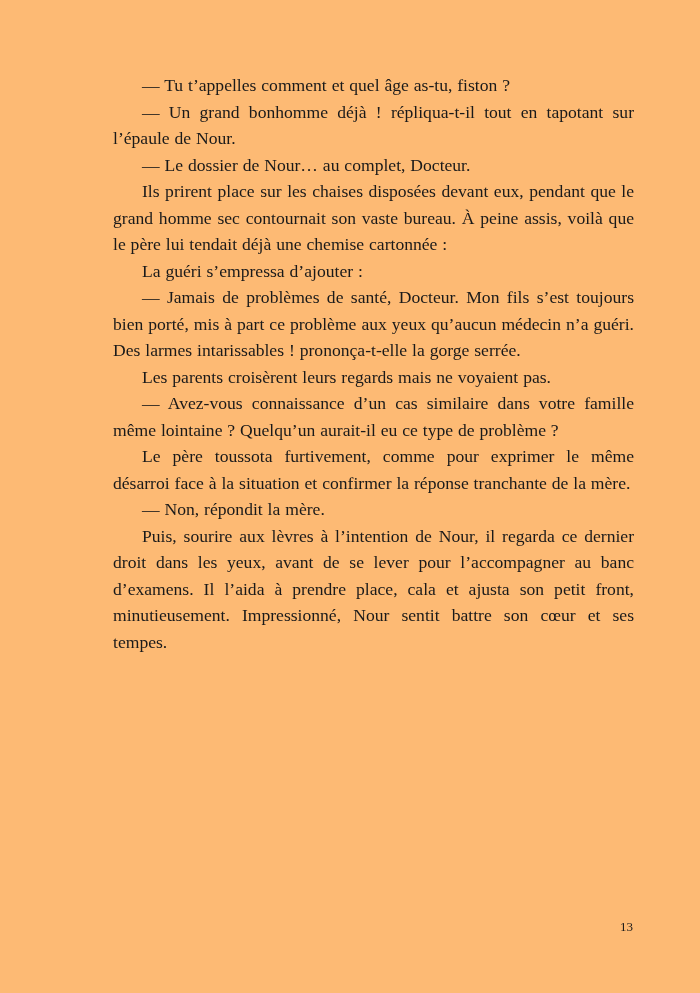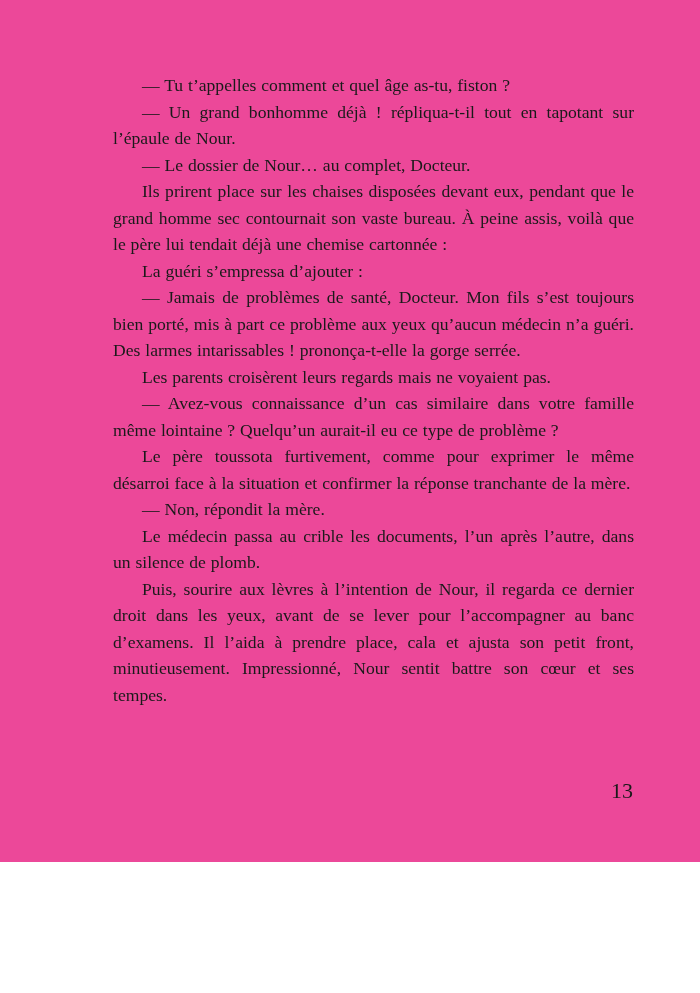--- a/index.html
+++ b/index.html
@@ -9,58 +9,57 @@
   body {
     width: 700px;
     height: 993px;
     background: #ffffff;
     font-family: "Liberation Serif", serif;
     color: #1a1a1a;
   }
   .page {
     position: relative;
     width: 700px;
-    height: 862px;
-    background: #ec4899;
+    height: 993px;
+    background: #fdba74;
     overflow: hidden;
   }
   .text-block {
     position: absolute;
     left: 113px;
     top: 72px;
     width: 521px;
   }
   .para {
     margin: 0;
     font-size: 17.6px;
     line-height: 26.5px;
     text-align: justify;
     text-indent: 29px;
     word-spacing: 0.5px;
   }
   .page-number {
     position: absolute;
     right: 67px;
     bottom: 58px;
-    font-size: 22px;
+    font-size: 13px;
     color: #1a1a1a;
   }
 </style>
 </head>
 <body>
 
 <div class="page">
   <div class="text-block">
       <p class="para">— Tu t’appelles comment et quel âge as-tu, fiston ?</p>
       <p class="para">— Un grand bonhomme déjà ! répliqua-t-il tout en tapotant sur l’épaule de Nour.</p>
       <p class="para">— Le dossier de Nour… au complet, Docteur.</p>
       <p class="para">Ils prirent place sur les chaises disposées devant eux, pendant que le grand homme sec contournait son vaste bureau. À peine assis, voilà que le père lui tendait déjà une chemise cartonnée :</p>
       <p class="para">La guéri s’empressa d’ajouter :</p>
       <p class="para">— Jamais de problèmes de santé, Docteur. Mon fils s’est toujours bien porté, mis à part ce problème aux yeux qu’aucun médecin n’a guéri. Des larmes intarissables ! prononça-t-elle la gorge serrée.</p>
       <p class="para">Les parents croisèrent leurs regards mais ne voyaient pas.</p>
       <p class="para">— Avez-vous connaissance d’un cas similaire dans votre famille même lointaine ? Quelqu’un aurait-il eu ce type de problème ?</p>
       <p class="para">Le père toussota furtivement, comme pour exprimer le même désarroi face à la situation et confirmer la réponse tranchante de la mère.</p>
       <p class="para">— Non, répondit la mère.</p>
-      <p class="para">Le médecin passa au crible les documents, l’un après l’autre, dans un silence de plomb.</p>
       <p class="para">Puis, sourire aux lèvres à l’intention de Nour, il regarda ce dernier droit dans les yeux, avant de se lever pour l’accompagner au banc d’examens. Il l’aida à prendre place, cala et ajusta son petit front, minutieusement. Impressionné, Nour sentit battre son cœur et ses tempes.</p>
     </div>
   <div class="page-number">13</div>
 </div>
 
 </body></html>

